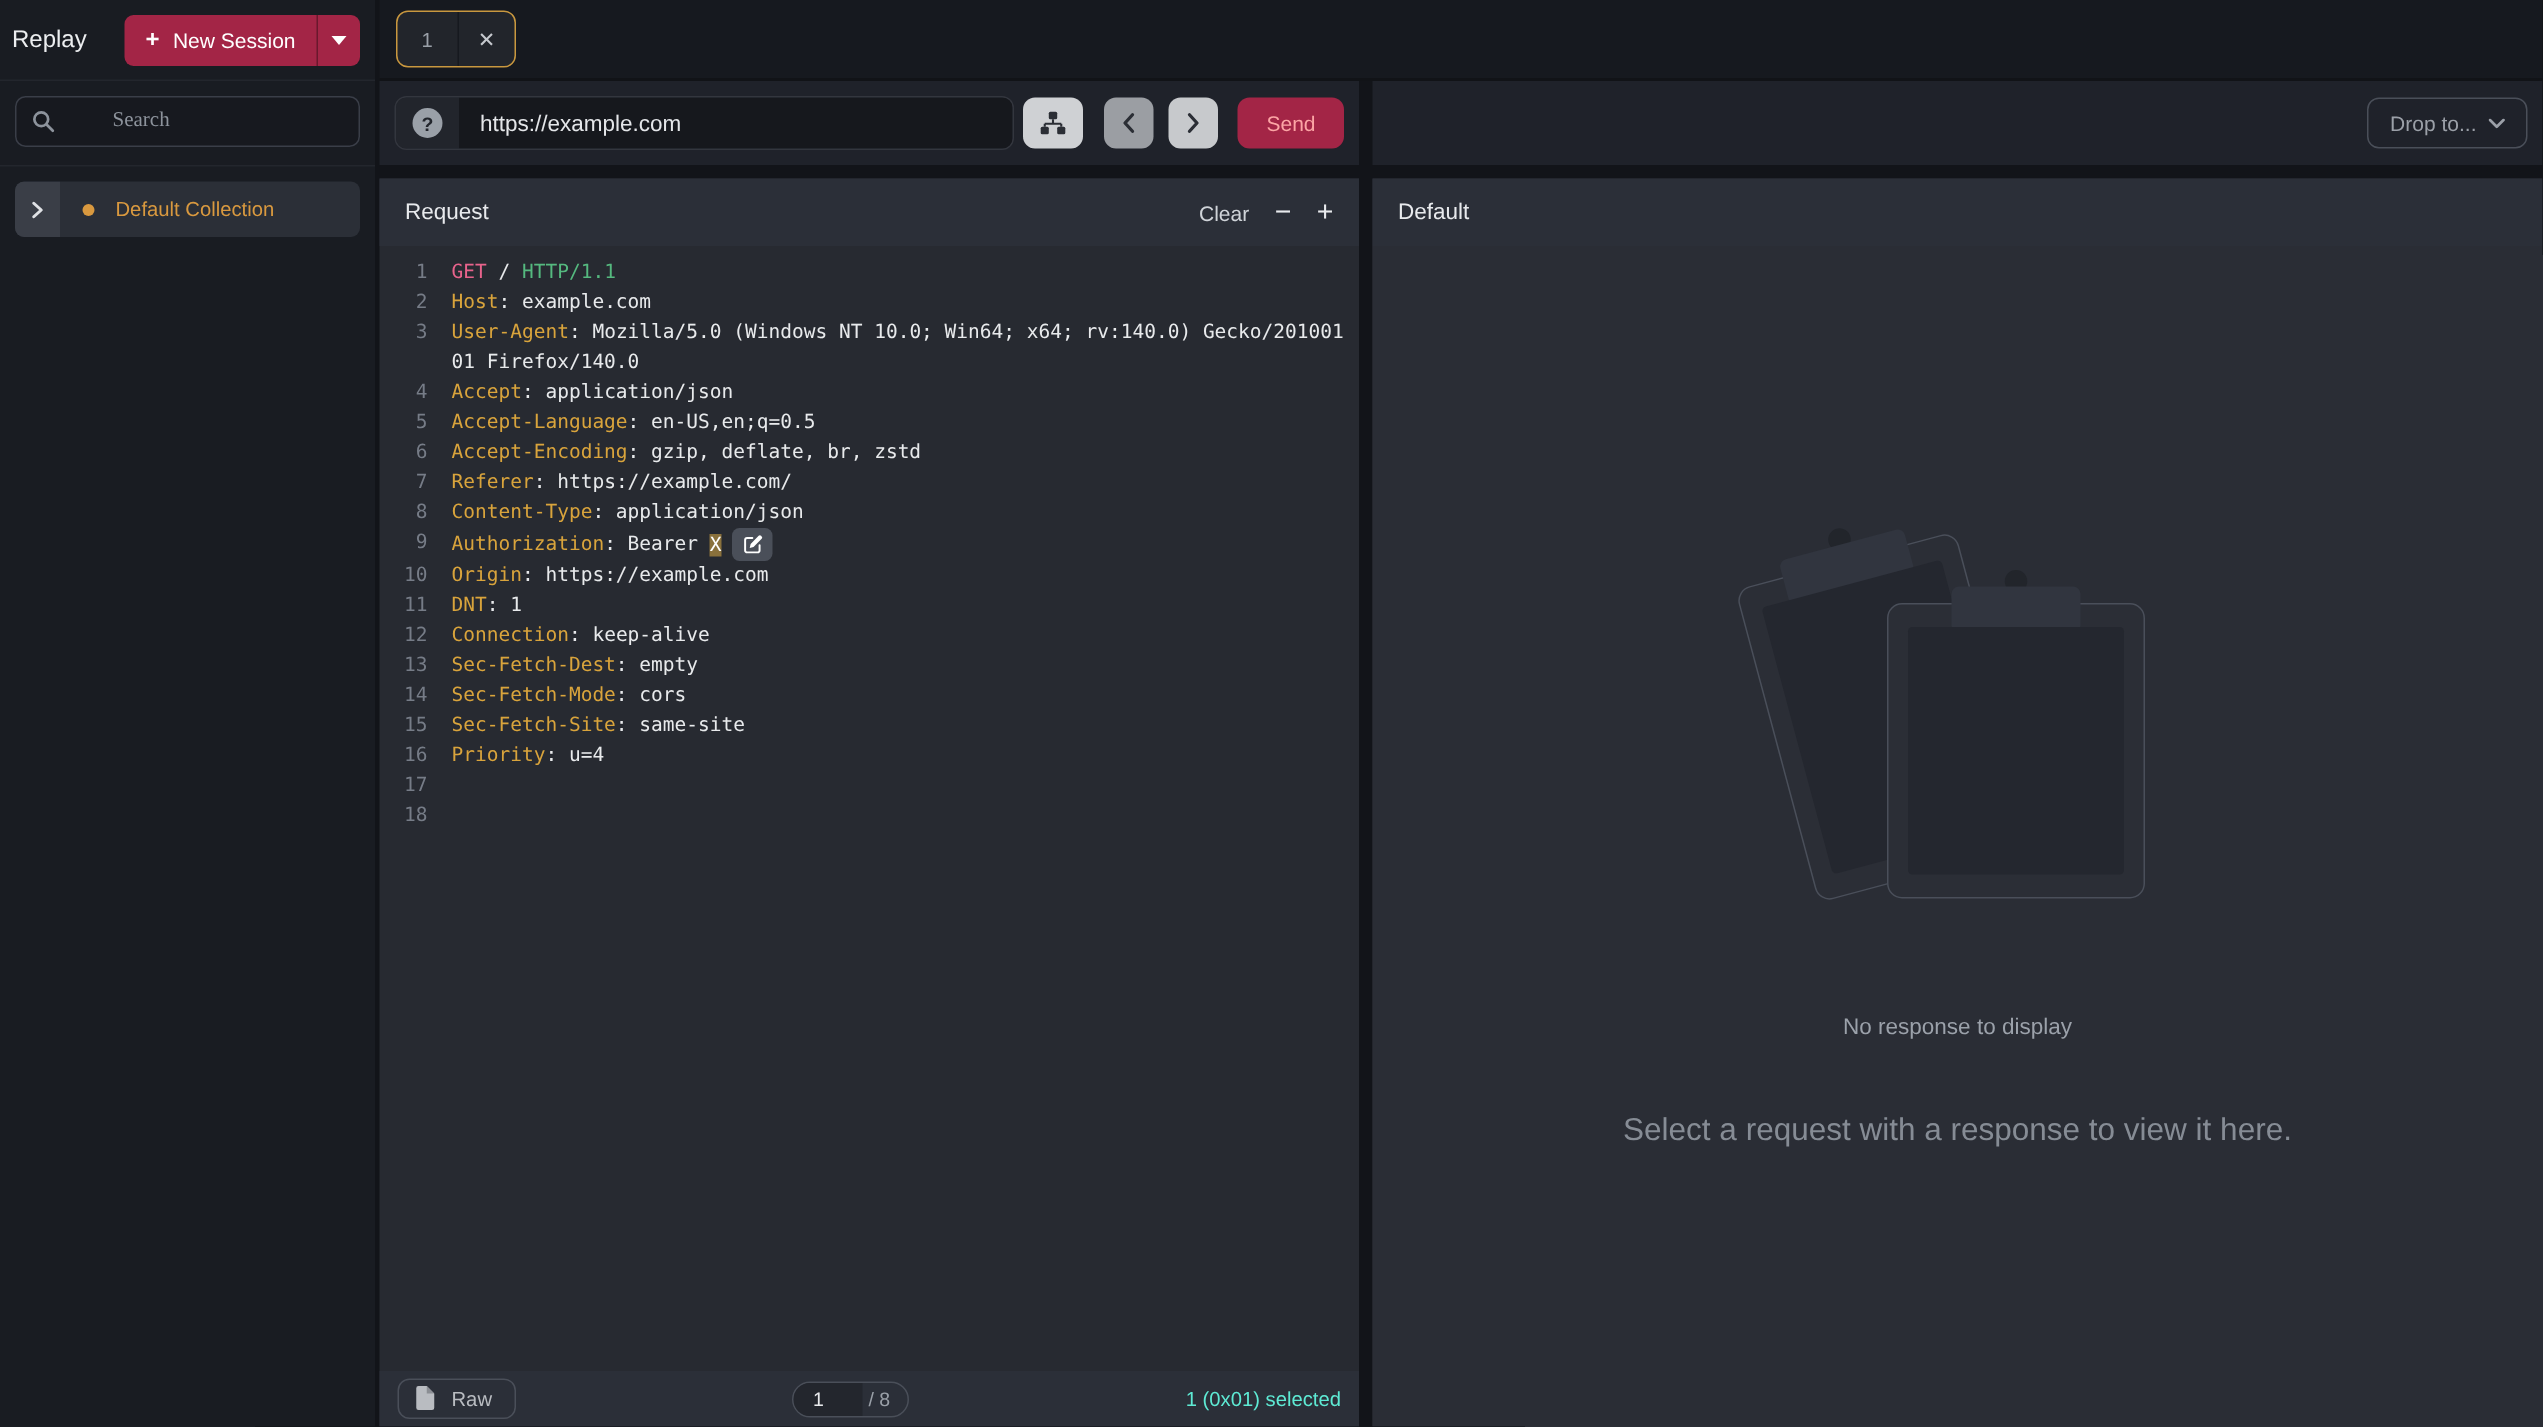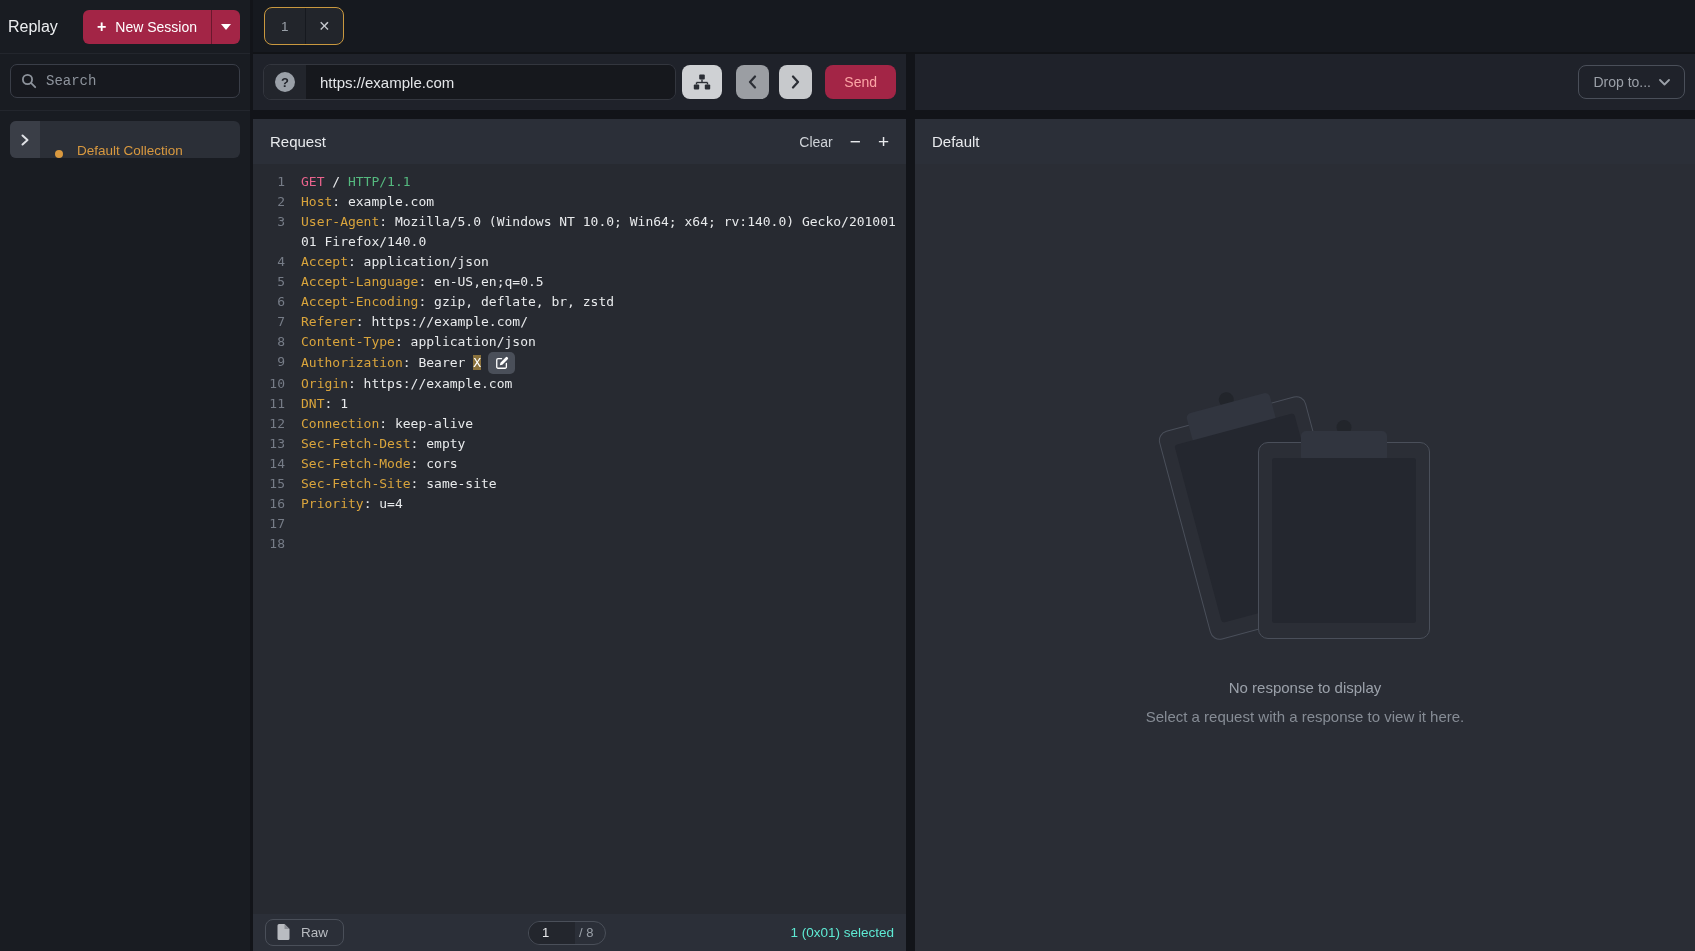--- a/index.html
+++ b/index.html
@@ -22,25 +22,25 @@
   .split-btn-caret { display:flex; align-items:center; padding:0 9px; border-left:1px solid rgba(0,0,0,.35); }
   .caret-down { width:0; height:0; border-left:5px solid transparent; border-right:5px solid transparent; border-top:6px solid #fff; }
   .plus-glyph { font-size:16px; font-weight:bold; line-height:1; }
   .search-wrap { padding:10px 10px 12px 10px; border-bottom:1px solid #23262d; }
   .search-box {
     display:flex; align-items:center; gap:9px; background:#17191f;
     border:1px solid #3a3e48; border-radius:7px; padding:8px 10px;
   }
   .search-box input {
     background:transparent; border:none; outline:none; color:#dfe2e6;
-    font-size:14px; width:100%; font-family:Liberation Mono, monospace;
+    font-size:14px; width:100%; font-family:Liberation Serif, serif;margin-left:29px;
   }
   .search-box input::placeholder { color:#8d939c; }
   .collection-row {
-    margin:10px 10px 0 10px; height:37px; display:flex; align-items:flex-end;
+    margin:10px 10px 0 10px; height:37px; display:flex; align-items:center;
     background:#2b2f37; border-radius:6px; overflow:hidden; cursor:pointer;
   }
   .collection-chevron {
     width:30px; height:100%; background:#3a3e47; display:flex; align-items:center; justify-content:center; flex:none;
   }
   .collection-dot { width:8px; height:8px; border-radius:50%; background:#d9993f; margin-left:15px; flex:none; }
   .collection-label { color:#d9993f; font-size:13.5px; margin-left:14px; white-space:nowrap; }
   
   .main { flex:1; display:flex; flex-direction:column; min-width:0; padding-left:3px; }
   .tabstrip { height:54px; background:#16191f; display:flex; align-items:center; padding-left:11px; border-bottom:2px solid #111317; flex:none; }
@@ -122,30 +122,30 @@
   .pager {
     display:flex; align-items:center; border:1px solid #4a4f59; border-radius:999px; overflow:hidden; height:24px;
   }
   .pager-current {
     width:46px; color:#e8eaec; font-size:13px; padding-left:13px; background:#23262d; height:100%;
     display:flex; align-items:center; cursor:text;
   }
   .pager-total { color:#9aa0a8; font-size:13px; padding:0 12px 0 4px; }
   .selected-info { color:#5eead4; font-size:13.5px; }
   
-  .response-body { flex:1; background:#2a2d35; display:flex; flex-direction:column; align-items:center; justify-content:center; }
+  .response-body { flex:1; background:#2a2d35; display:flex; flex-direction:column; align-items:center; justify-content:center;gap:37px; }
   .clipboards { position:relative; width:262px; height:255px; margin-bottom:34px; }
   .clipboard { position:absolute; border:1px solid #4a4f5a; border-radius:10px; background:#2b2e36; }
   .clipboard .page { position:absolute; left:13px; right:13px; top:15px; bottom:15px; background:#24272f; border-radius:3px; }
   .clipboard .clip { position:absolute; top:-12px; left:50%; transform:translateX(-50%); width:86px; height:31px; background:#31353f; border-radius:5px; }
   .clipboard .knob { position:absolute; top:-23px; left:50%; transform:translateX(-50%); width:15px; height:15px; border-radius:50%; background:#22252b; }
   .clip-back { left:8px; top:20px; width:152px; height:216px; transform:rotate(-15deg); }
   .clip-front { right:6px; bottom:6px; width:172px; height:197px; }
   .empty-title { color:#9ba1aa; font-size:15px; margin-bottom:12px; }
-  .empty-subtitle { color:#868c95; font-size:15px; }
+  .empty-subtitle { color:#868c95; font-size:21px; }
   svg { display:block; }
 </style>
 </head>
 <body>
 
 <div class="sidebar">
   <div class="sidebar-header">
     <span class="replay-title">Replay</span>
     <div class="split-btn">
       <div class="split-btn-main">

